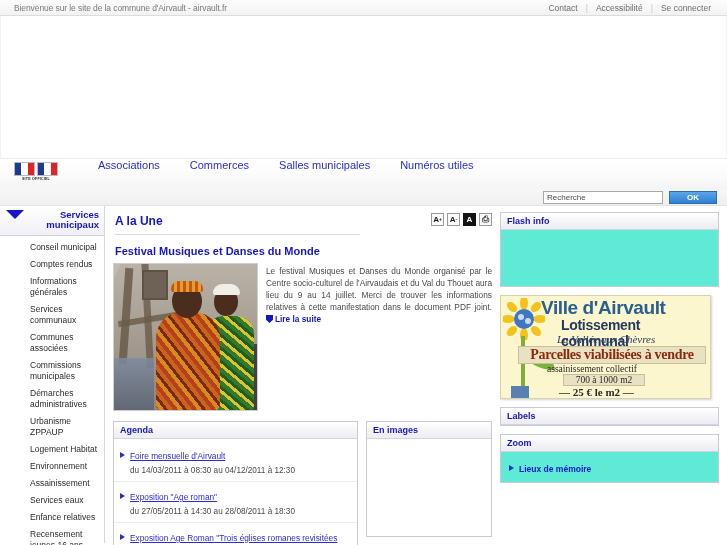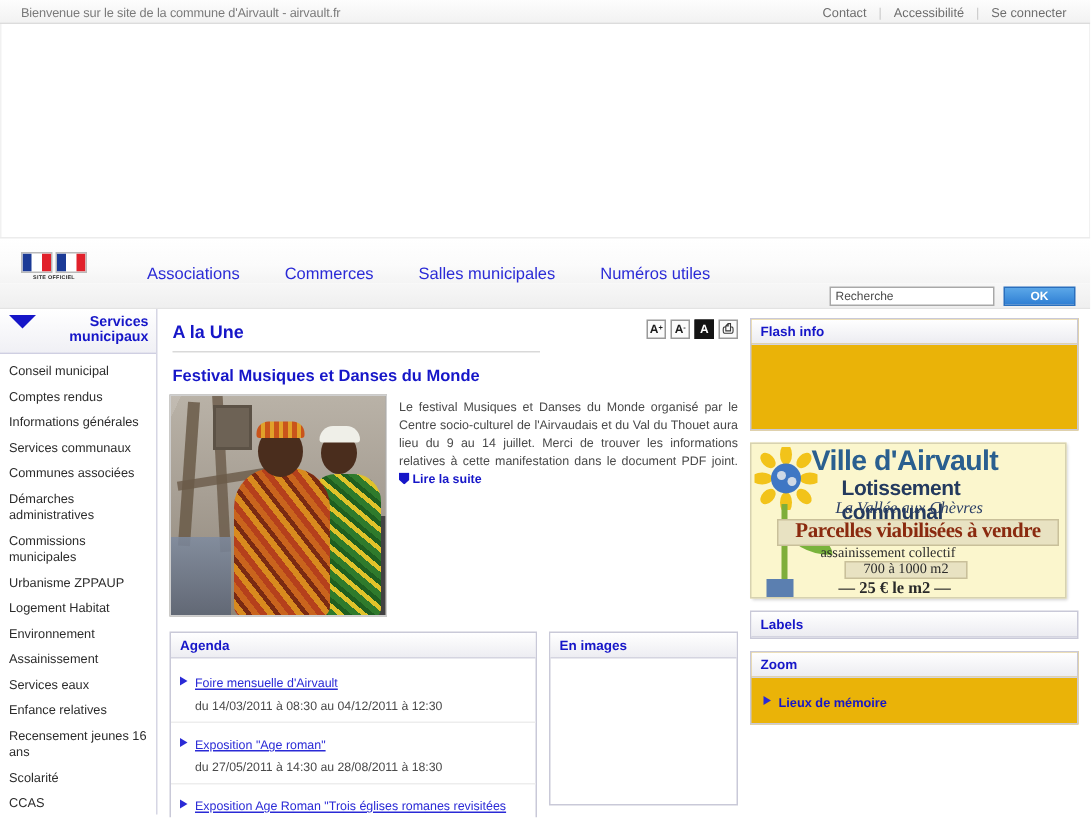--- a/index.html
+++ b/index.html
@@ -44,21 +44,21 @@
     border-left: 1px solid #f1f1f1;
     border-right: 1px solid #f1f1f1;
   }
 
   
   .mainnav {
     height: 31px;
     background: linear-gradient(to bottom,#ffffff 0%, #fbfbfb 60%, #f4f4f4 100%);
     border-top: 1px solid #ececec;
     display: flex;
-    align-items: flex-end;
+    align-items: flex-start;
   }
   .logo-official {
     width: 56px; height: 24px;
     margin-left: 8px; margin-right: 14px;
     display: flex; flex-direction: column; align-items: center;
     justify-content: center;
   }
   .flagrow { display: flex; height: 14px; width: 44px; }
   .flagbox {
     width: 21px; height: 14px;
@@ -100,21 +100,21 @@
 
   
   .searchstrip {
     height: 17px;
     background: linear-gradient(to bottom,#f7f7f7 0%, #efefef 100%);
     border-bottom: 1px solid #e3e3e3;
     display: flex; align-items: center; justify-content: flex-end;
     padding-right: 10px;
   }
   .search-input {
-    width: 110px; height: 13px;
+    width: 120px; height: 13px;
     border: 1px solid #a8a8a8;
     background: #ffffff;
     font-size: 8px;
     color: #4a4a4a;
     padding: 0 3px;
     font-family: "Liberation Sans", sans-serif;
     outline: none;
   }
   .search-ok {
     width: 48px; height: 13px;
@@ -162,20 +162,21 @@
     border-top: 9px solid #1616c8;
   }
   .sb-list { padding: 3px 0 0 0; }
   .sb-item {
     display: block;
     color: #2b2b2b;
     font-size: 8.5px;
     line-height: 11px;
     text-decoration: none;
     padding: 3px 4px 3px 6px;
+    margin-left: 24px;
   }
 
   
   .center {
     width: 395px;
     padding: 6px 8px 0 8px;
     background: #ffffff;
   }
   .center-head {
     display: flex; align-items: flex-start; justify-content: space-between;
@@ -306,21 +307,21 @@
   .ag-date {
     color: #4a4a4a; font-size: 8.2px; margin: 2px 0 0 10px; line-height: 11px;
   }
 
   
   .rightcol {
     width: 227px;
     padding: 6px 8px 0 0;
     background: #ffffff;
   }
-  .rpanel { border: 1px solid #c9c9d8; background:#eab308; margin-bottom: 8px;}
+  .rpanel { border: 1px solid #c9c9d8; background:#5eead4; margin-bottom: 8px;}
   .rpanel-head {
     background: linear-gradient(to bottom,#ffffff 0%,#ececf1 100%);
     border-bottom: 1px solid #d4d4e0;
     padding: 3px 6px;
     color: #1616c8; font-size: 9px; font-weight: bold;
   }
   .flash-body { height: 56px; }
   .zoom-body { padding: 6px 8px; }
   .zoom-link { color:#1616c8; font-size:8.5px; font-weight:bold; text-decoration:none;}
 
@@ -433,22 +434,22 @@
         <div class="sb-caret"></div>
         <span class="t1">Services</span>
         <span class="t2">municipaux</span>
       </div>
       <div class="sb-list">
         <a class="sb-item" href="#">Conseil municipal</a>
         <a class="sb-item" href="#">Comptes rendus</a>
         <a class="sb-item" href="#">Informations générales</a>
         <a class="sb-item" href="#">Services communaux</a>
         <a class="sb-item" href="#">Communes associées</a>
+        <a class="sb-item" href="#">Commissions municipales</a>
         <a class="sb-item" href="#">Démarches administratives</a>
-        <a class="sb-item" href="#">Commissions municipales</a>
         <a class="sb-item" href="#">Urbanisme ZPPAUP</a>
         <a class="sb-item" href="#">Logement Habitat</a>
         <a class="sb-item" href="#">Environnement</a>
         <a class="sb-item" href="#">Assainissement</a>
         <a class="sb-item" href="#">Services eaux</a>
         <a class="sb-item" href="#">Enfance relatives</a>
         <a class="sb-item" href="#">Recensement jeunes 16 ans</a>
         <a class="sb-item" href="#">Scolarité</a>
         <a class="sb-item" href="#">CCAS</a>
         <a class="sb-item" href="#">Aide aux personnes</a>

